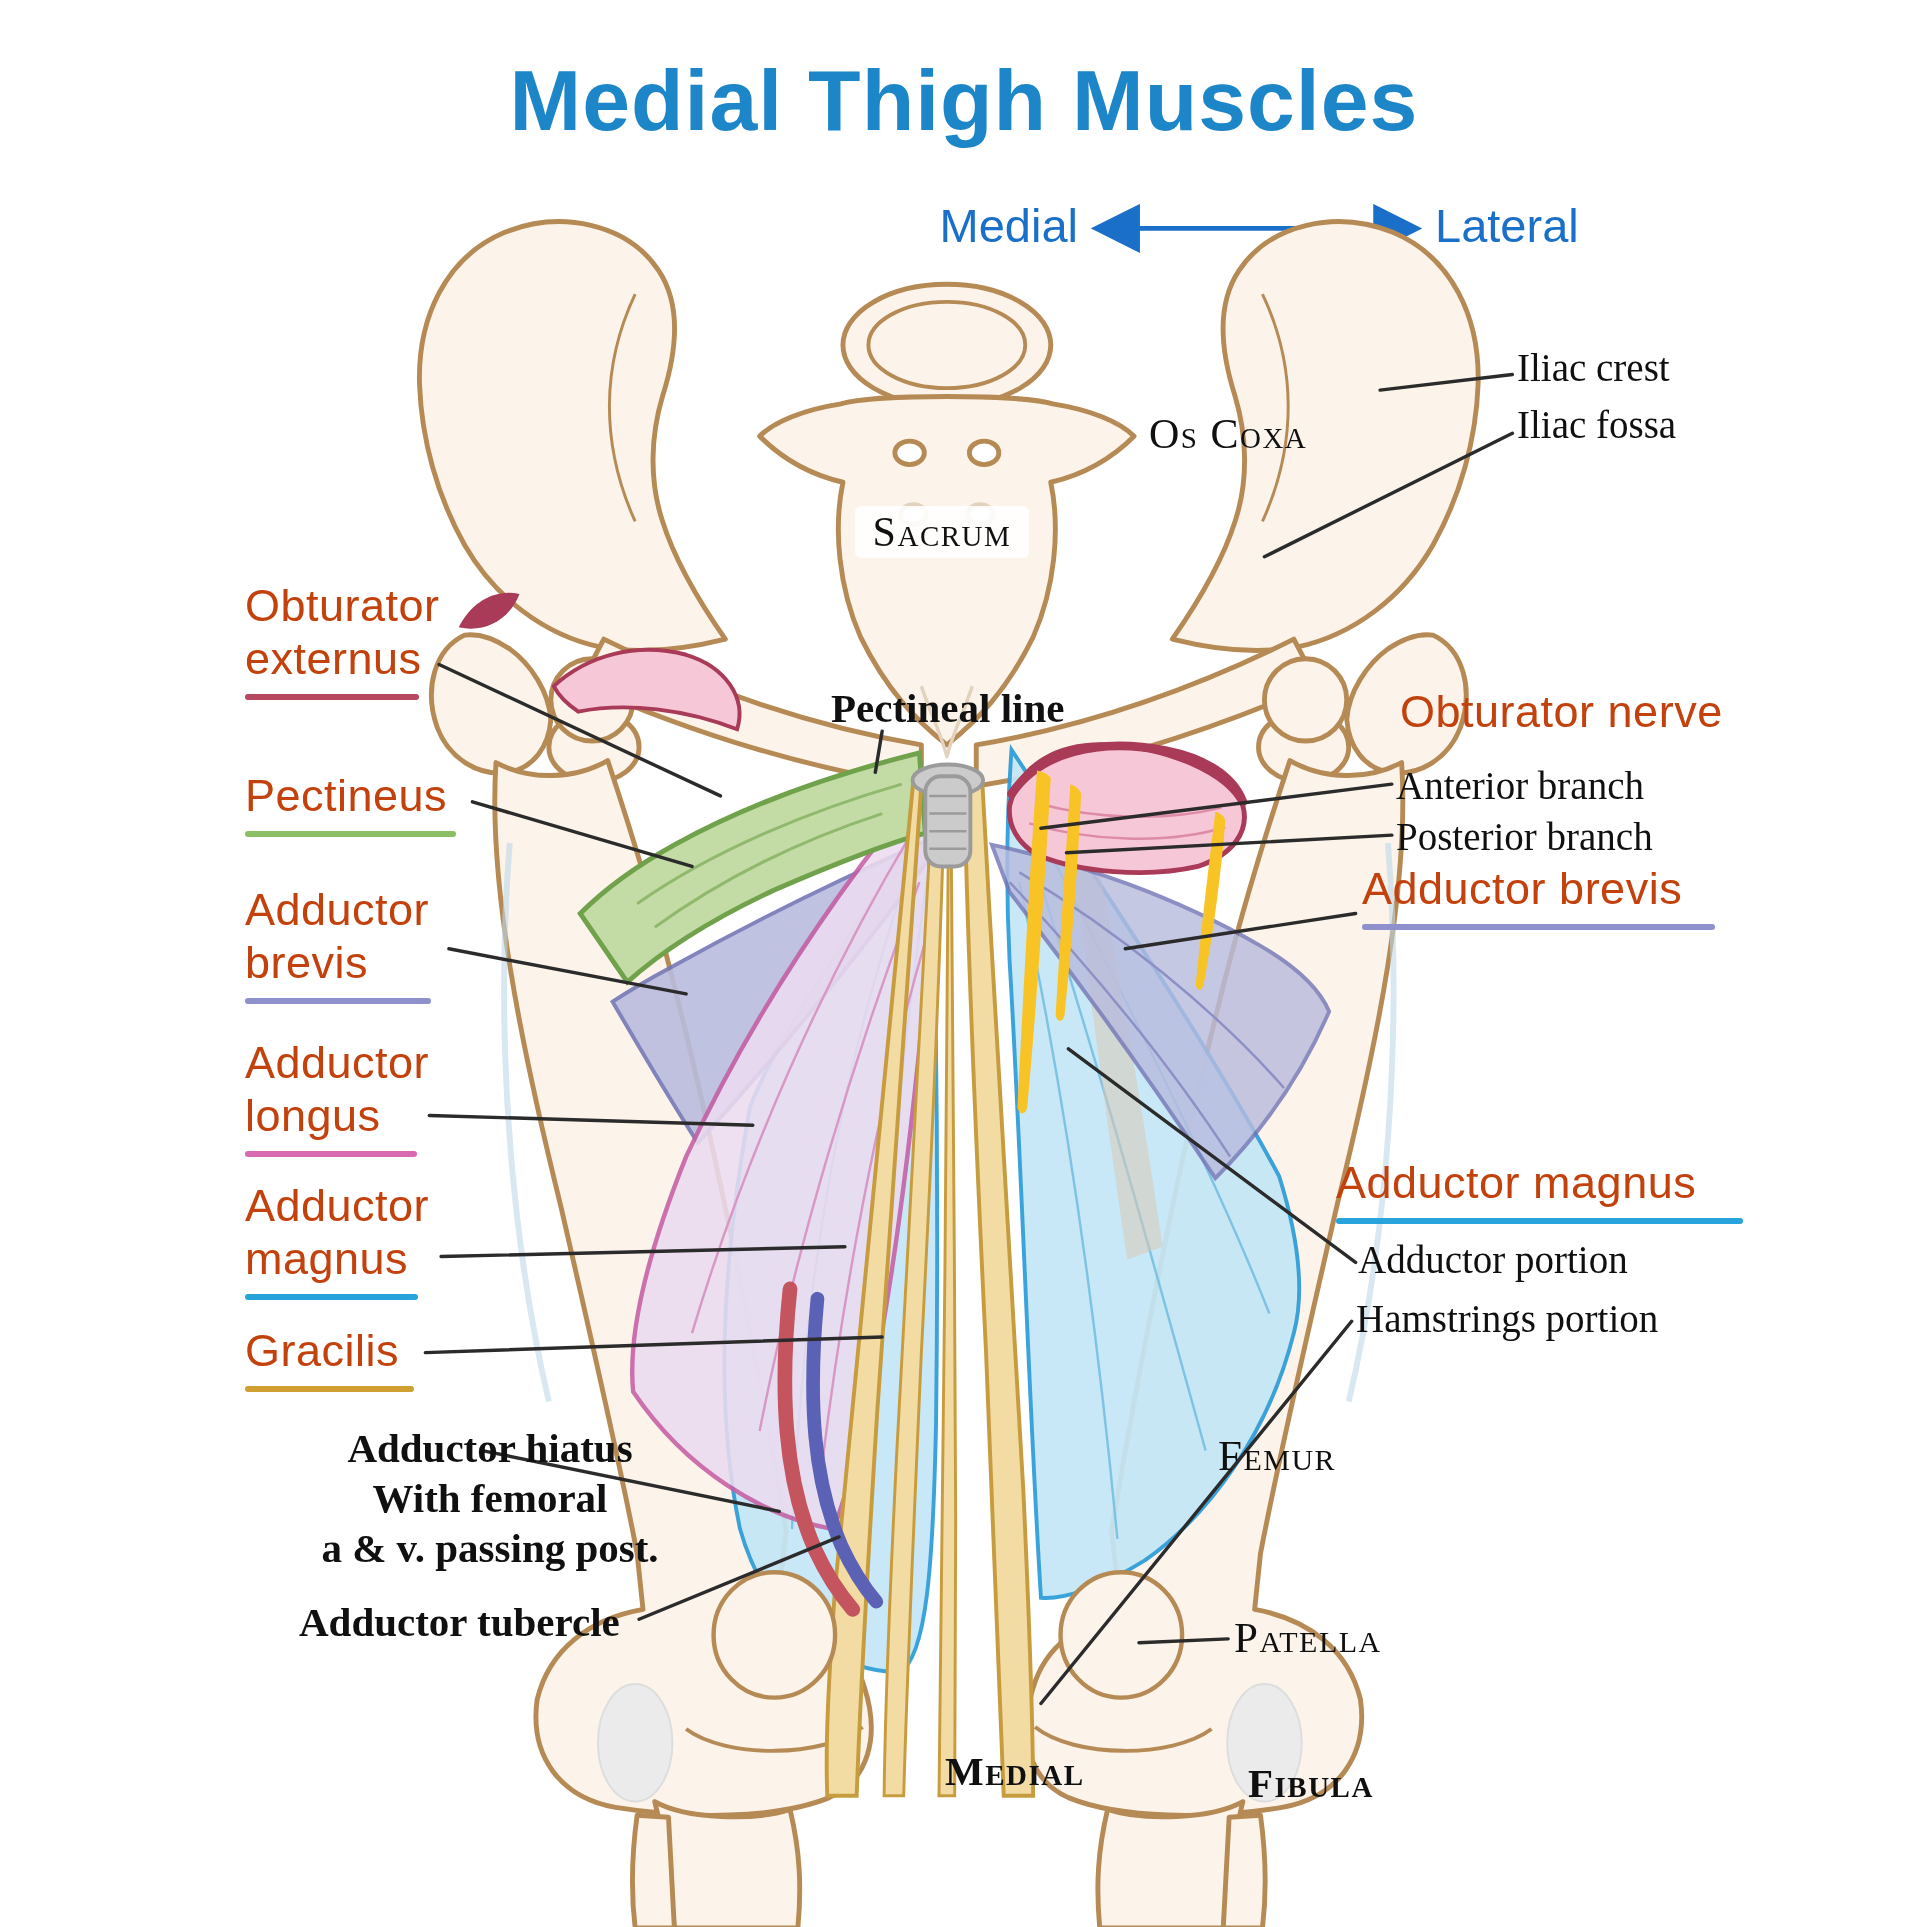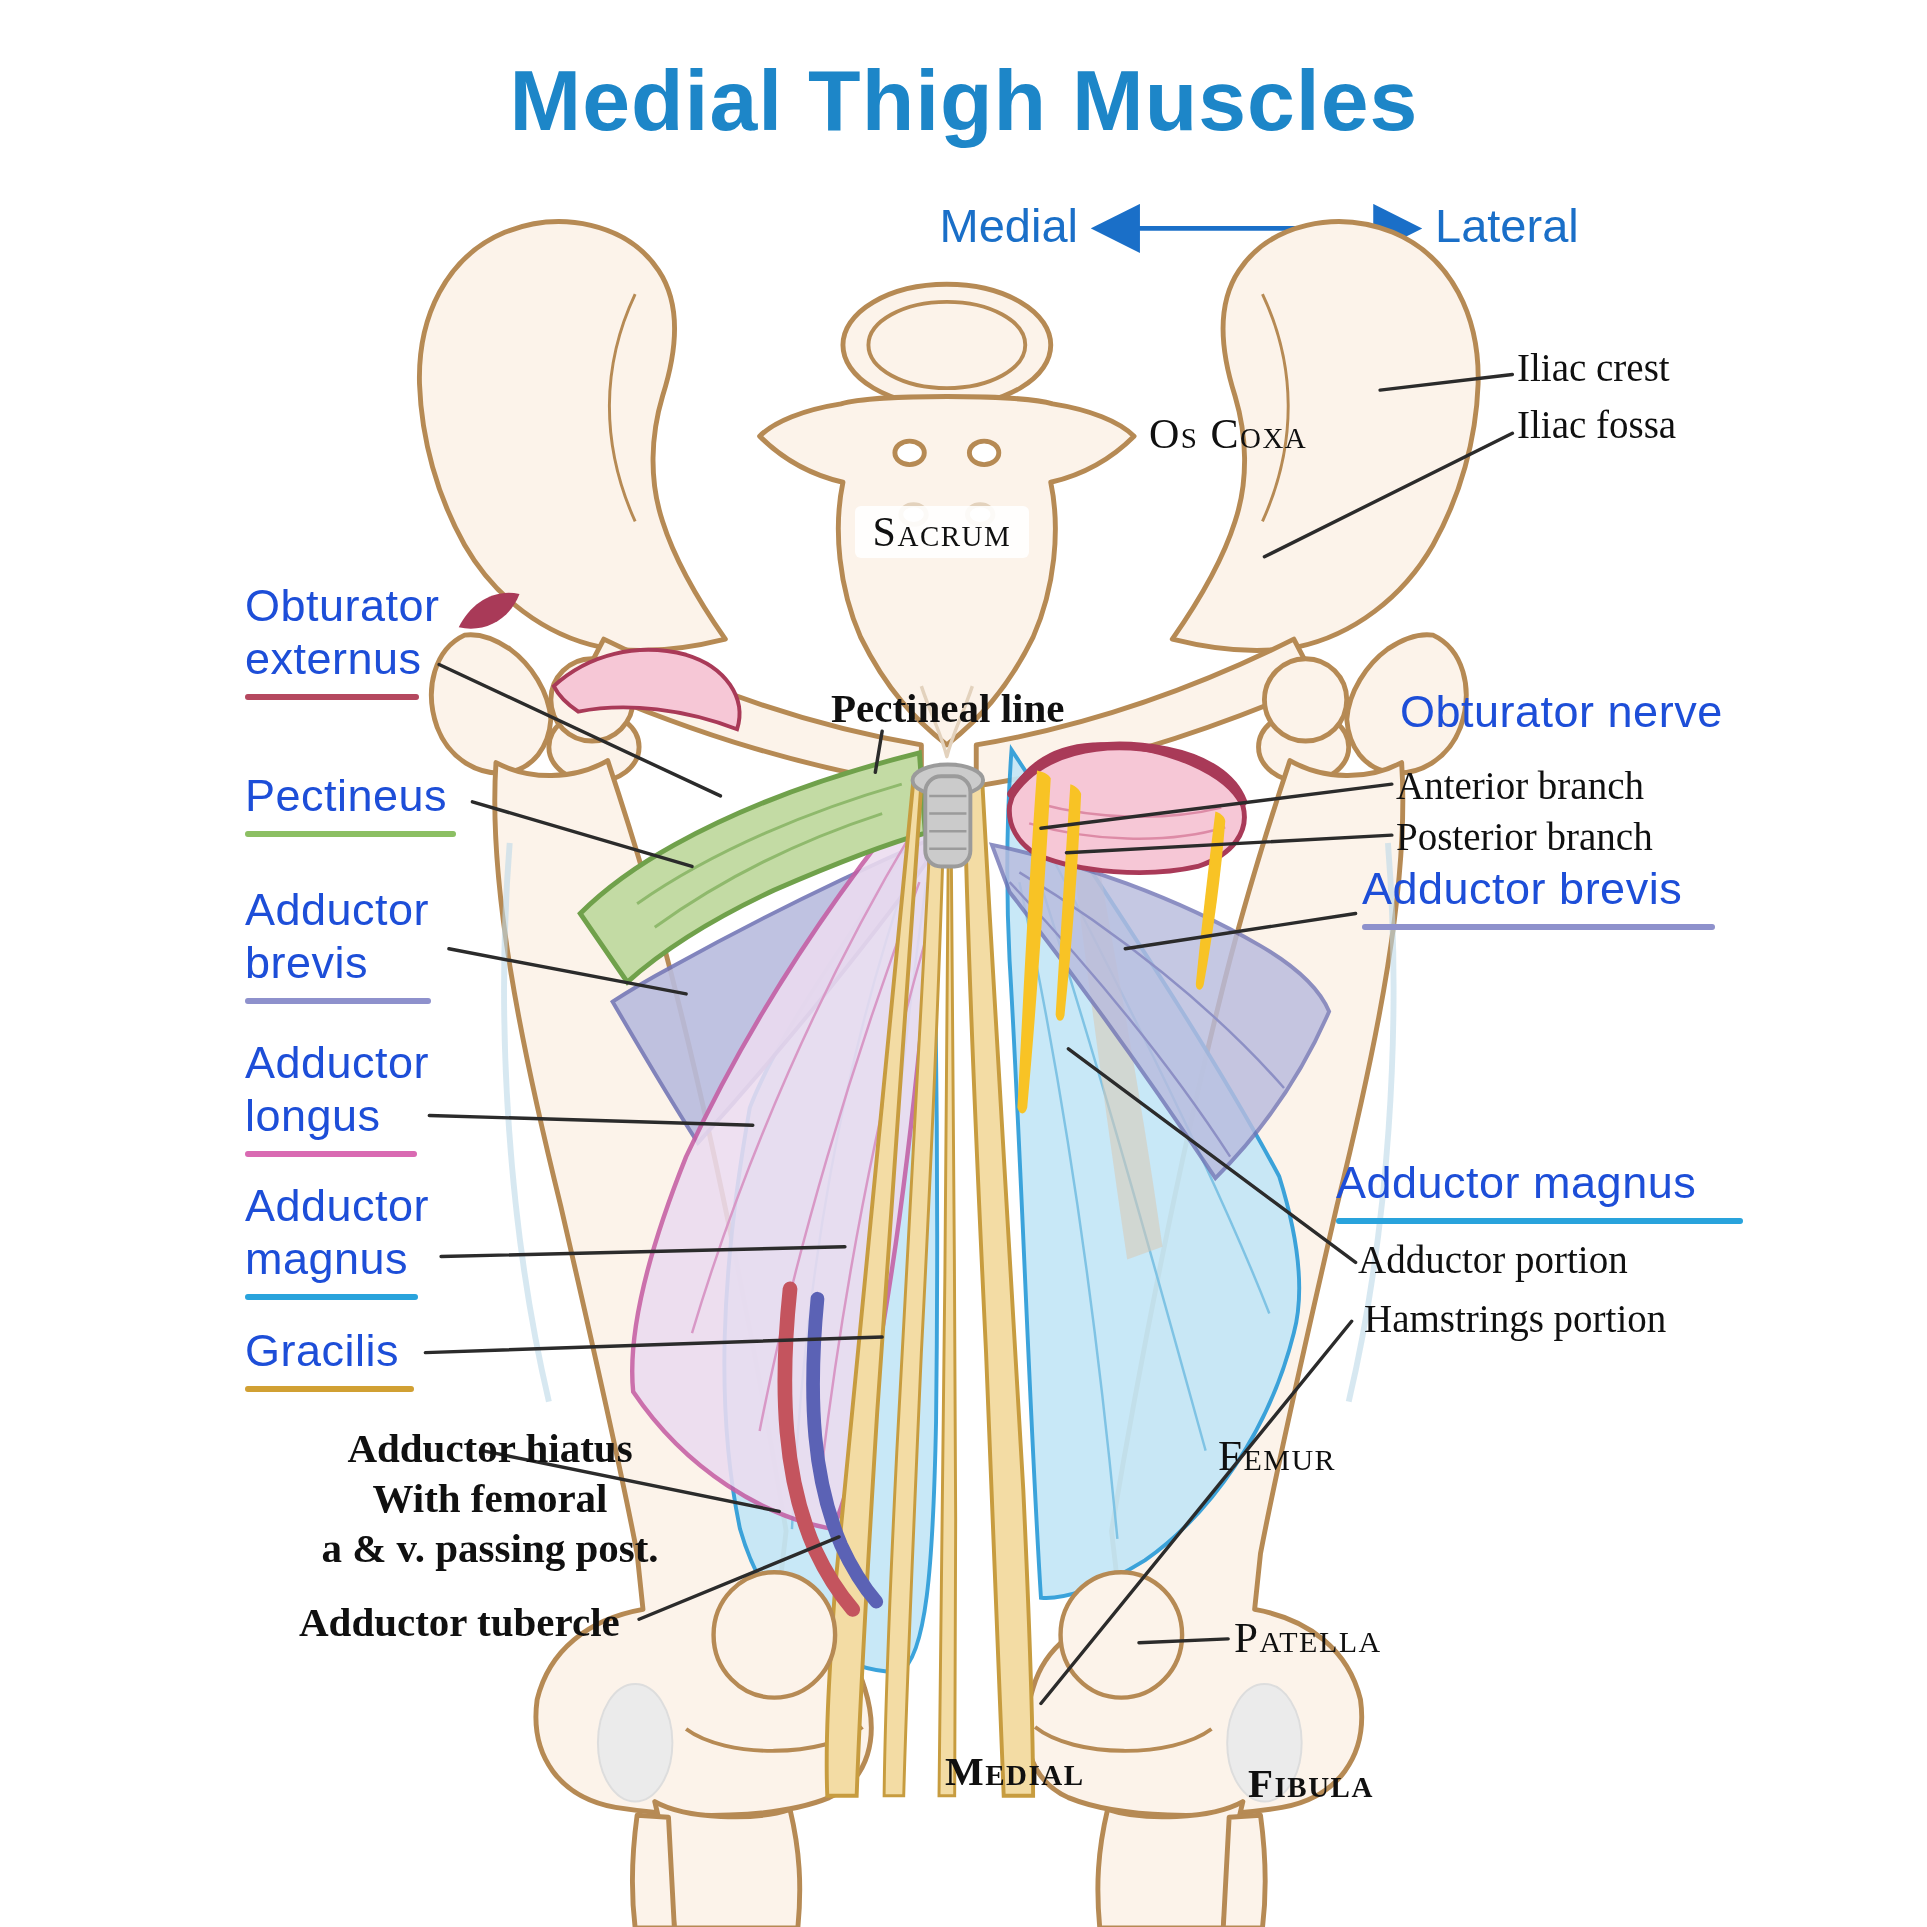--- a/index.html
+++ b/index.html
@@ -2,21 +2,21 @@
 <html><head>
 <meta charset="utf-8">
 <style>
   html,body{margin:0;padding:0;background:#ffffff;}
   .stage{position:relative;width:1928px;height:1928px;background:#ffffff;overflow:hidden;
          font-family:"Liberation Sans",sans-serif;}
   .abs{position:absolute;}
   .title{left:0;right:0;top:51px;text-align:center;font-size:86px;font-weight:600;
          letter-spacing:1px;color:#1d86c8;}
   .dir{font-size:47px;font-weight:500;color:#1a6fc8;}
-  .sans-label{font-size:45px;color:#1d4ed8;line-height:1.17;letter-spacing:0.5px;}
+  .sans-label{font-size:45px;color:#c2410c;line-height:1.17;letter-spacing:0.5px;}
   .bar{display:block;height:5.9px;margin-top:8.8px;border-radius:2.9px;}
   .serif{font-family:"Liberation Serif","DejaVu Serif",serif;color:#101010;}
   .sc{font-variant:small-caps;letter-spacing:1.5px;}
   .s40{font-size:39px;}
   .s42{font-size:41px;font-weight:bold;}
   .s44{font-size:43px;}
   .s46{font-size:42px;}
   .sacrum-box{background:rgba(255,255,255,.88);padding:2px 17.6px;border-radius:5.9px;}
   .hiatus{width:392px;text-align:center;line-height:1.22;}
   svg{position:absolute;left:0;top:0;}
@@ -279,21 +279,21 @@
     <span>Adductor brevis</span>
     <span class="bar" style="width: 353px; background-color: rgb(142, 145, 204);"></span>
   </div>
 
   <div class="abs sans-label" style="left:1336px;top:1157px;">
     <span>Adductor magnus</span>
     <span class="bar" style="width: 407px; background-color: rgb(41, 163, 220);"></span>
   </div>
 
   <div class="abs serif s40" style="left:1358px;top:1237px;">Adductor portion</div>
-  <div class="abs serif s40" style="left:1356px;top:1296px;margin-left:8px;">Hamstrings portion</div>
+  <div class="abs serif s40" style="left:1356px;top:1296px;">Hamstrings portion</div>
 
   <div class="abs serif sc s44" style="left:1218px;top:1431px;">Femur</div>
   <div class="abs serif sc s44" style="left:1234px;top:1613px;">Patella</div>
   <div class="abs serif sc s42" style="left:945px;top:1747px;">Medial</div>
   <div class="abs serif sc s42" style="left:1248px;top:1759px;">Fibula</div>
 
 </div>
 
 
 </body></html>

